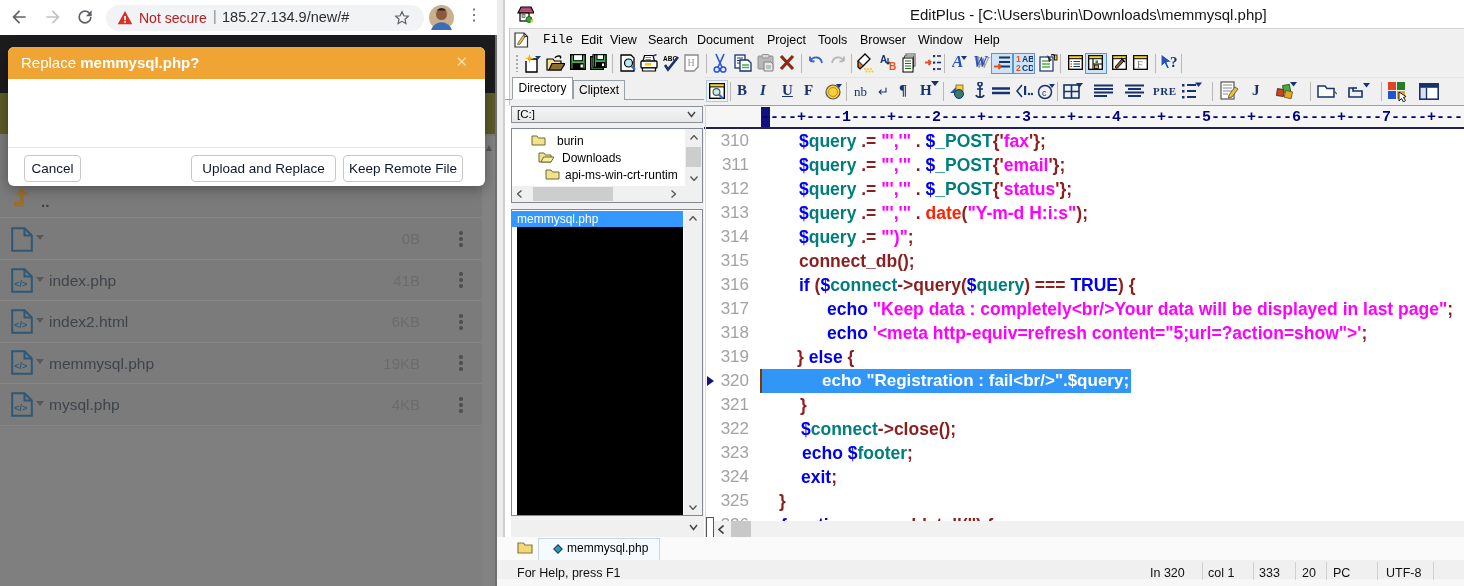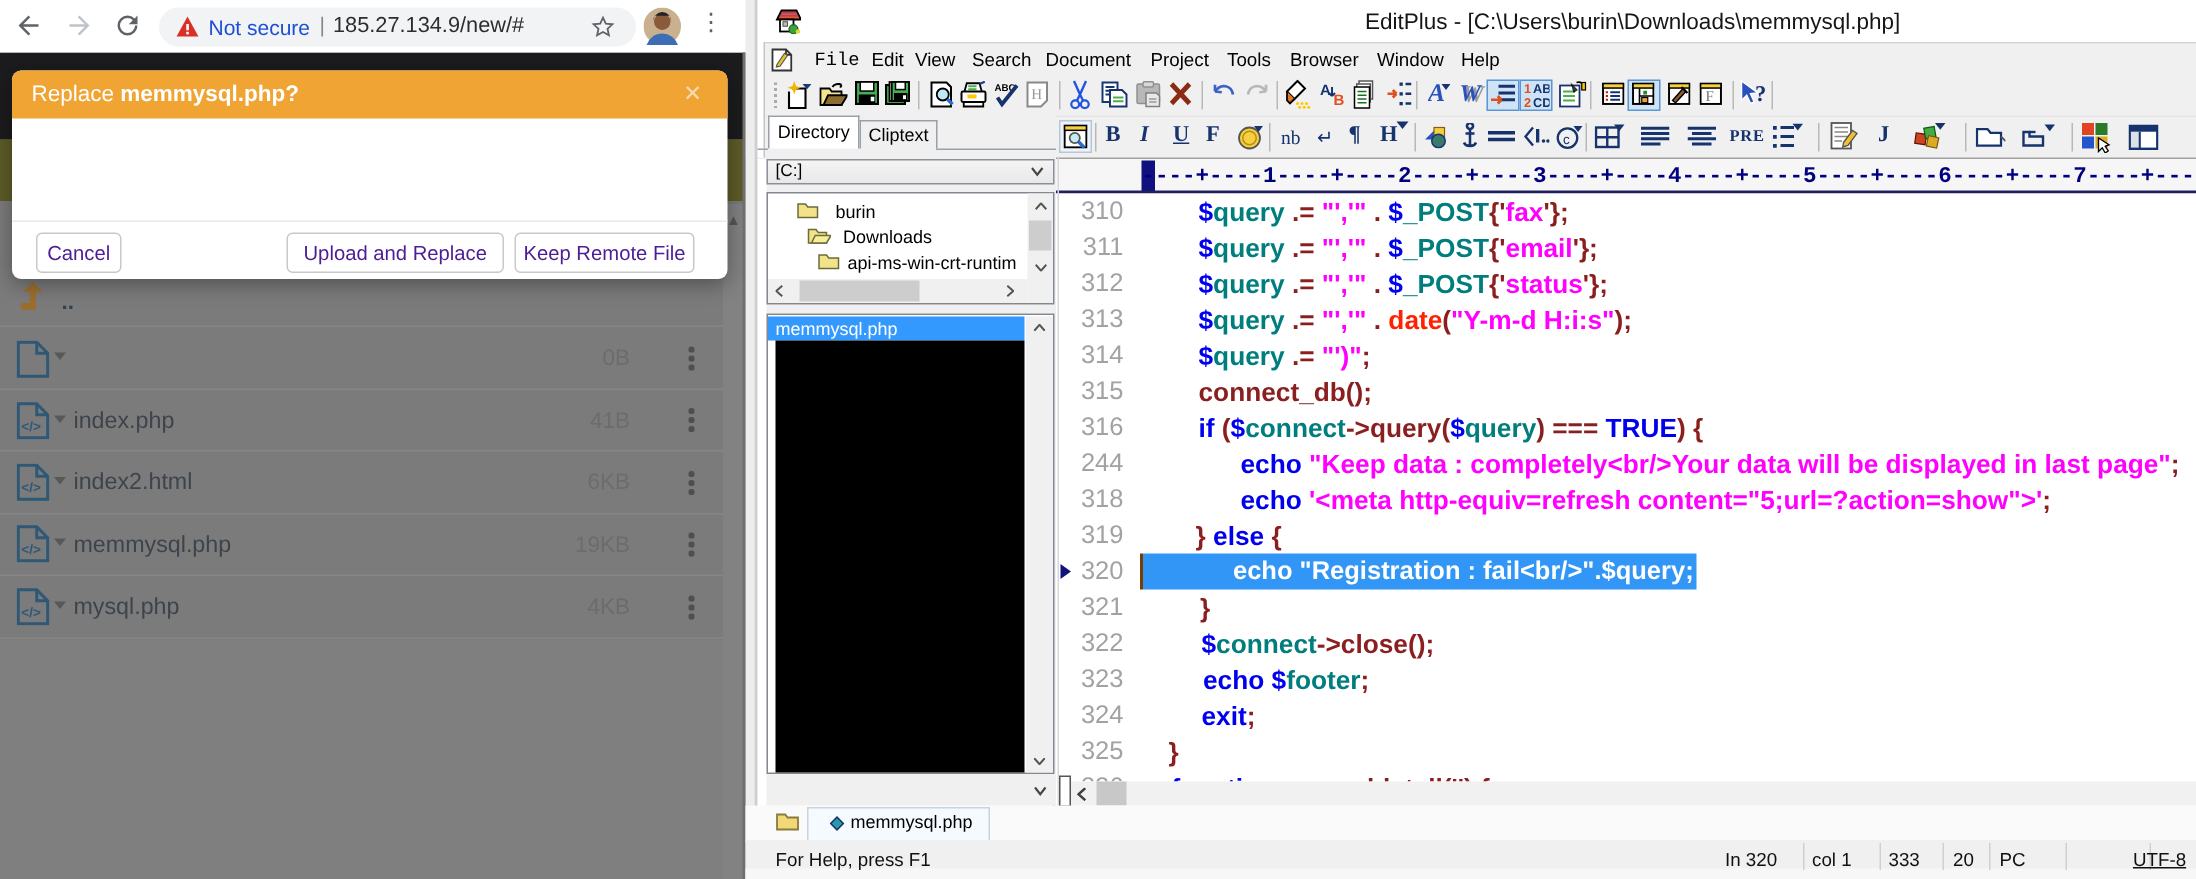--- a/index.html
+++ b/index.html
@@ -19,21 +19,21 @@
 .fsize{position:absolute;font-size:15px;color:#6c6c6c;text-align:right;right:77px;}
 .kebab{position:absolute;left:459px;width:4px;}
 .kebab i{display:block;width:3.5px;height:3.5px;border-radius:50%;background:#4f4f4f;margin-bottom:2.5px;}
 .caret{position:absolute;left:36px;width:0;height:0;border-left:4.5px solid transparent;border-right:4.5px solid transparent;border-top:5.5px solid #585858;}
 
 #dialog{left:8px;top:47px;width:477px;height:139px;background:#fff;border-radius:6px;box-shadow:0 3px 14px rgba(0,0,0,0.35);}
 #dlghdr{left:0;top:0;width:477px;height:32px;background:#efa433;border-radius:6px 6px 0 0;color:#fff;}
 #dlghdr .dt{position:absolute;left:13px;top:7px;font-size:15px;}
 #dlgx{position:absolute;right:17px;top:6px;font-size:15px;color:#f8dcae;}
 .dbody{font-size:13px;color:#3f4349;}
-.dbtn{position:absolute;height:27px;border:1px solid #c8c8c8;border-radius:4px;background:#fff;font-size:13.5px;color:#4c1d95;line-height:25px;text-align:center;box-sizing:border-box;}
+.dbtn{position:absolute;height:27px;border:1px solid #c8c8c8;border-radius:4px;background:#fff;font-size:13.5px;color:#0f172a;line-height:25px;text-align:center;box-sizing:border-box;}
 
 #ep{left:497px;top:0;width:967px;height:586px;background:#fff;}
 #ep-title{left:497px;top:0;width:967px;height:28px;background:#fff;}
 #ep-menu{left:497px;top:28px;width:967px;height:22px;background:#f0f0f0;border-top:1px solid #d5d5d5;}
 #ep-tb1{left:497px;top:50px;width:967px;height:27px;background:#f0f0f0;}
 #ep-tb2{left:497px;top:77px;width:967px;height:28px;background:#f0f0f0;border-top:1px solid #e5e5e5;}
 .mi{position:absolute;top:4px;font-size:12.5px;color:#000;}
 .grip{position:absolute;top:5px;width:2px;height:17px;background-image:repeating-linear-gradient(#aaa 0 2px,#f0f0f0 2px 4px);}
 .tsep{position:absolute;top:4px;width:1px;height:19px;background:#b8b8b8;}
 .selbtn{position:absolute;top:3px;height:21px;background:#cfe3f7;border:1px solid #5a96d6;box-sizing:border-box;}
@@ -152,21 +152,21 @@
 
   <span class="abs" style="left:484px;top:142px;font-size:10px;color:#54575b;">▲</span>
 </div>
 <div class="abs" id="chrome-bar"></div>
 <div class="abs" id="pill">
   <svg class="abs" style="left:11px;top:5px" width="16" height="16" viewBox="0 0 16 16">
       <path d="M8 1 L15.3 14.3 L0.7 14.3 Z" fill="#d93025"></path>
       <rect x="7.2" y="6" width="1.7" height="4.2" fill="#fff"></rect>
       <rect x="7.2" y="11.2" width="1.7" height="1.7" fill="#fff"></rect>
     </svg>
-  <span class="abs" style="left:33px;top:4.5px;font-size:14px;color:#1d4ed8;">Not secure</span>
+  <span class="abs" style="left:33px;top:4.5px;font-size:14px;color:#b91c1c;">Not secure</span>
   <span class="abs" style="left:107px;top:3px;font-size:14px;color:#878a8d;">|</span>
   <span class="abs" style="left:116px;top:4px;font-size:14.5px;color:#2b2d30;">185.27.134.9/new/#</span>
   <svg class="abs" style="left:288px;top:5px" width="16" height="16" viewBox="0 0 24 24">
       <path d="M12 2.6 L14.8 8.6 L21.4 9.3 L16.5 13.8 L17.9 20.3 L12 17 L6.1 20.3 L7.5 13.8 L2.6 9.3 L9.2 8.6 Z" fill="none" stroke="#5f6368" stroke-width="1.8"></path>
     </svg>
 </div>
 <div class="abs" id="navicons">
   <svg class="abs" style="left:9px;top:7px" width="20" height="20" viewBox="0 0 24 24">
       <path d="M20 11H7.8l5.6-5.6L12 4l-8 8 8 8 1.4-1.4L7.8 13H20v-2z" fill="#5f6368"></path>
     </svg>
@@ -509,21 +509,21 @@
   </div>
 <div class="abs" id="rulerline"></div>
 <div class="abs" id="code">
   <span class="ln" style="top:0">310</span>
   <span class="ln" style="top:24px">311</span>
   <span class="ln" style="top:48px">312</span>
   <span class="ln" style="top:72px">313</span>
   <span class="ln" style="top:96px">314</span>
   <span class="ln" style="top:120px">315</span>
   <span class="ln" style="top:144px">316</span>
-  <span class="ln" style="top:168px">244</span>
+  <span class="ln" style="top:168px">317</span>
   <span class="ln" style="top:192px">318</span>
   <span class="ln" style="top:216px">319</span>
   <span class="ln" style="top:240px">320</span>
   <span class="ln" style="top:264px">321</span>
   <span class="ln" style="top:288px">322</span>
   <span class="ln" style="top:312px">323</span>
   <span class="ln" style="top:336px">324</span>
   <span class="ln" style="top:360px">325</span>
   <span class="ln" style="top:384px">326</span>
   <div class="cl" style="left:96px;top:0"><span class="b">$</span><span class="t">query</span><span class="m"> .= </span><span class="s">"','"</span><span class="m"> . </span><span class="b">$</span><span class="t">_POST</span><span class="m">{'</span><span class="s">fax</span><span class="m">'};</span></div>
@@ -578,21 +578,21 @@
   <span class="abs" style="left:653px;top:6px;">In 320</span>
   <div class="abs" style="left:756px;top:2px;width:1px;height:18px;background:#d0d0d0;"></div>
   <span class="abs" style="left:711px;top:6px;">col 1</span>
   <div class="abs" style="left:798px;top:2px;width:1px;height:18px;background:#d0d0d0;"></div>
   <span class="abs" style="left:762px;top:6px;">333</span>
   <div class="abs" style="left:829px;top:2px;width:1px;height:18px;background:#d0d0d0;"></div>
   <span class="abs" style="left:805px;top:6px;">20</span>
   <div class="abs" style="left:880px;top:2px;width:1px;height:18px;background:#d0d0d0;"></div>
   <span class="abs" style="left:836px;top:6px;">PC</span>
   <div class="abs" style="left:936px;top:2px;width:1px;height:18px;background:#d0d0d0;"></div>
-  <span class="abs" style="left:925px;top:6px;text-decoration:underline;">UTF-8</span>
+  <span class="abs" style="left:889px;top:6px;">UTF-8</span>
 </div>
 <div class="abs" id="panel">
   <div class="abs" style="left:6px;top:0;width:193px;height:460px;background:#f0f0f0;"></div>
 
   <div class="abs" style="left:7px;top:0;width:61px;height:22px;background:#fff;border:1px solid #9aa0a8;border-bottom:none;font-size:12px;color:#000;text-align:center;line-height:21px;box-sizing:border-box;">Directory</div>
   <div class="abs" style="left:68px;top:3px;width:52px;height:19px;background:#f0f0f0;border:1px solid #9aa0a8;border-bottom:none;font-size:12px;color:#000;text-align:center;line-height:18px;box-sizing:border-box;">Cliptext</div>
   <div class="abs" style="left:0;top:21.5px;width:7px;height:1px;background:#9aa0a8;"></div>
   <div class="abs" style="left:119px;top:21.5px;width:80px;height:1px;background:#9aa0a8;"></div>
 
   <div class="abs" style="left:6px;top:29px;width:192px;height:17px;background:linear-gradient(#f4f4f4,#e8e8e8);border:1px solid #8a9099;box-sizing:border-box;font-size:11.5px;color:#000;line-height:15px;padding-left:5px;">[C:]</div>

